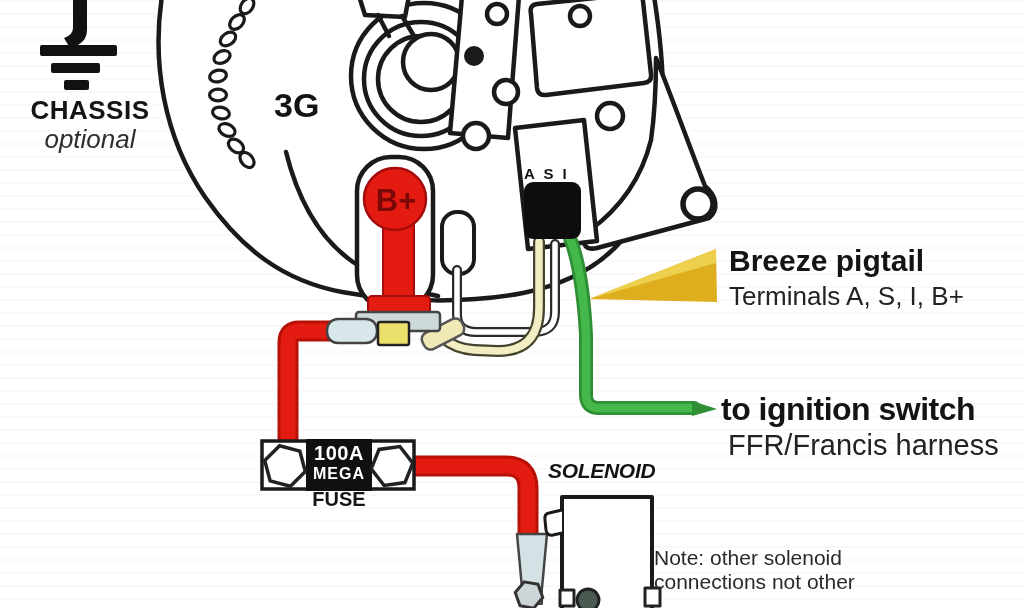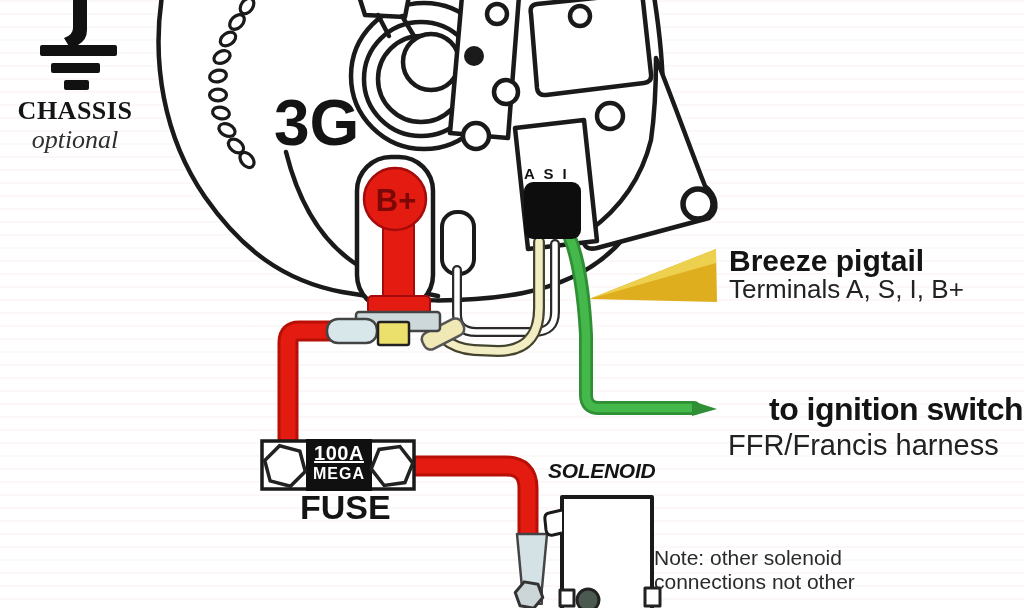--- a/index.html
+++ b/index.html
@@ -9,39 +9,39 @@
     overflow:hidden;
     background:#ffffff;
     background-image:repeating-linear-gradient(180deg,
       rgba(246,222,222,0.22) 0px, rgba(246,222,222,0.22) 2px,
       rgba(255,255,255,0) 2px, rgba(255,255,255,0) 13px);
     font-family:"Liberation Sans", sans-serif;
     color:#141414;
   }
   .art{position:absolute;left:0;top:0;width:1024px;height:608px;}
   .lbl{position:absolute;white-space:nowrap;}
-  .chassis-block{left:7px;top:96px;width:136px;text-align:center;line-height:1.12;font-family:Liberation Serif, serif;}
+  .chassis-block{left:22px;top:96px;width:136px;text-align:center;line-height:1.12;}
   .chassis-line{font-weight:bold;font-size:26px;letter-spacing:0.5px;}
   .chassis-opt{font-style:italic;font-size:26px;font-weight:normal;color:#2e2e2e;}
-  .lbl-3g{left:274px;top:86px;font-weight:bold;font-size:64px;}
+  .lbl-3g{left:274px;top:86px;font-weight:bold;font-size:34px;}
   .lbl-asi{left:524px;top:165px;font-weight:bold;font-size:15px;letter-spacing:2.5px;}
   .lbl-bplus{left:365px;top:183px;width:62px;text-align:center;
     font-weight:bold;font-size:31px;color:#7c0707;}
   .breeze-block{left:729px;top:246px;line-height:1.0;}
   .breeze-title{font-weight:bold;font-size:30px;}
-  .breeze-sub{font-size:26px;color:#222;}
+  .breeze-sub{font-size:26px;margin-top:7px;color:#222;}
   .ignition-block{left:721px;top:393px;line-height:1.0;}
-  .ignition-title{font-weight:bold;font-size:32px;letter-spacing:-0.5px;margin-left:48px;}
+  .ignition-title{font-weight:bold;font-size:32px;letter-spacing:-0.5px;}
   .ignition-sub{font-size:29px;margin-top:6px;margin-left:7px;color:#222;}
   .fuse-amps{left:306px;top:442px;width:66px;text-align:center;
-    font-weight:bold;font-size:20px;color:#ffffff;letter-spacing:0.5px;text-decoration:underline;}
+    font-weight:bold;font-size:20px;color:#ffffff;letter-spacing:0.5px;}
   .fuse-type{left:306px;top:465px;width:66px;text-align:center;
     font-weight:bold;font-size:16px;color:#ffffff;letter-spacing:1px;}
   .fuse-label{left:300px;top:488px;width:78px;text-align:center;
-    font-weight:bold;font-size:34px;}
+    font-weight:bold;font-size:20px;}
   .solenoid-label{left:548px;top:459px;font-weight:bold;font-size:21px;letter-spacing:-0.3px;font-style:italic;}
   .note-block{left:654px;top:546px;font-size:21px;line-height:1.15;color:#2a2a2a;}
 </style>
 </head>
 <body>
 
 <div class="canvas">
 
   <svg class="art" viewBox="0 0 1024 608">
 

